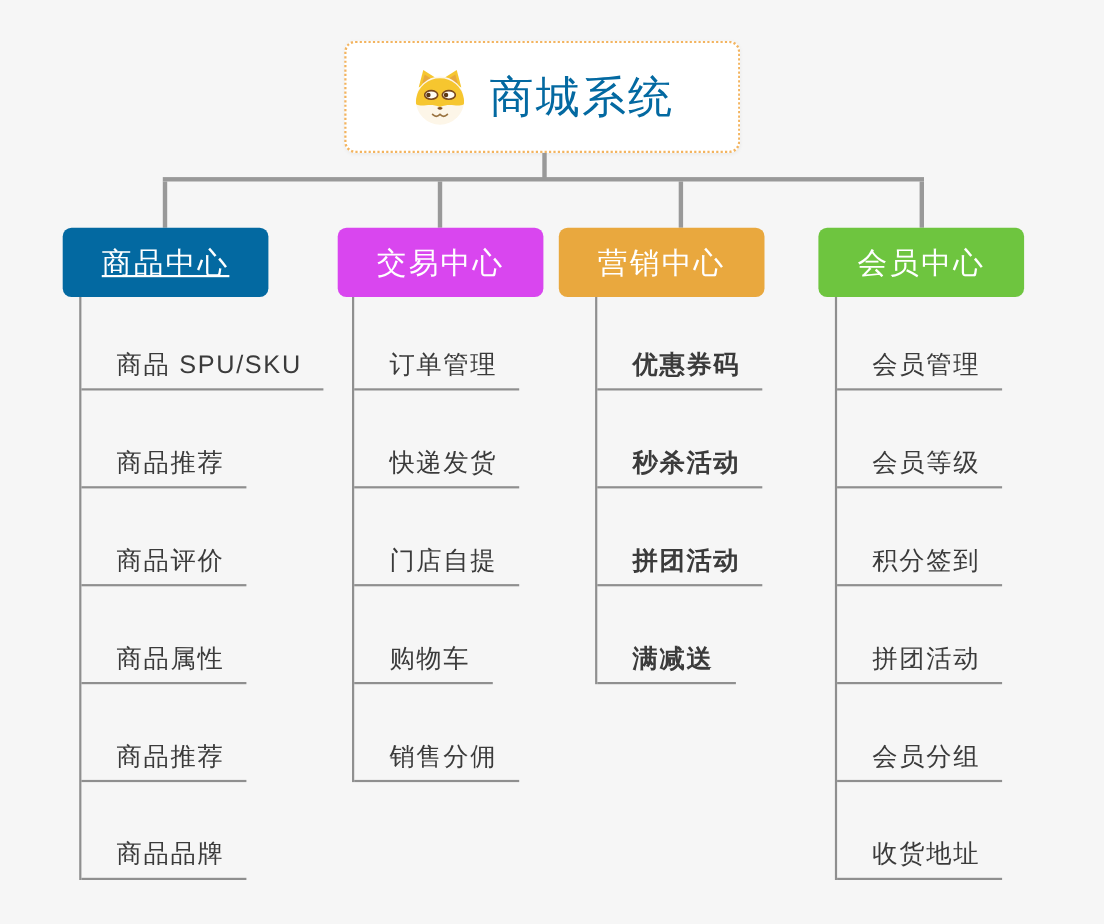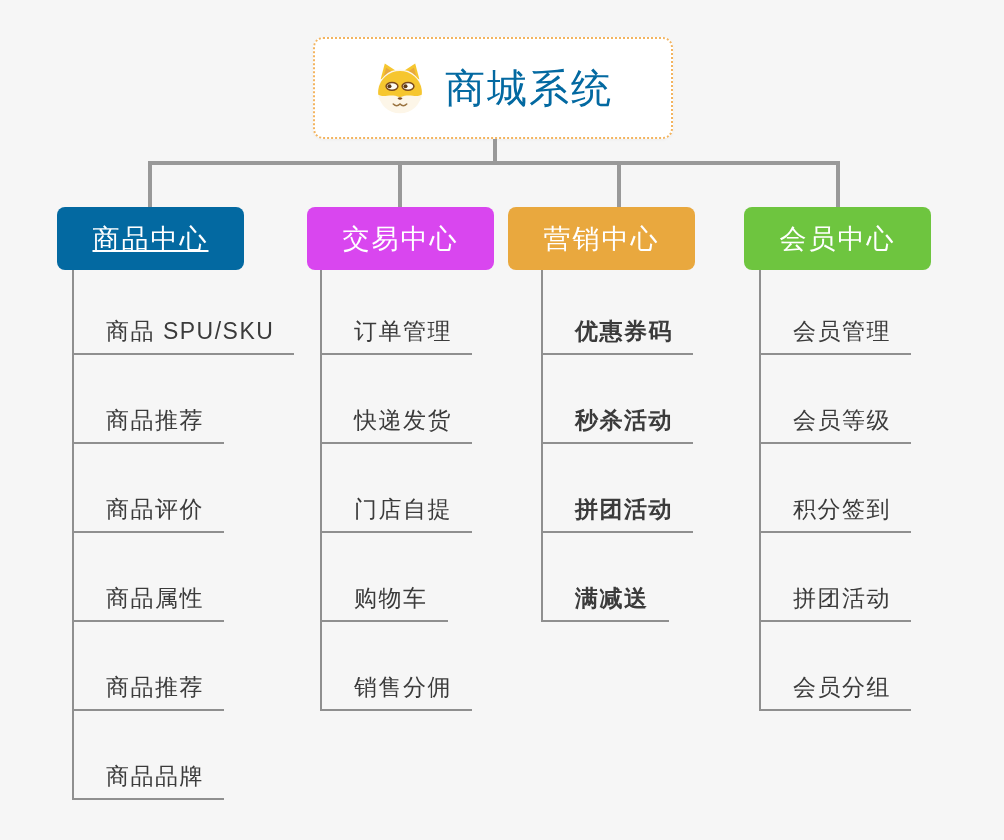--- a/index.html
+++ b/index.html
@@ -205,15 +205,18 @@
       </div>
     <div class="child">
         <span class="label">积分签到</span>
       </div>
     <div class="child">
         <span class="label">拼团活动</span>
       </div>
     <div class="child">
         <span class="label">会员分组</span>
       </div>
+    <div class="child">
+        <span class="label">收货地址</span>
+      </div>
   </div>
 
 </div>
 
 </body></html>

